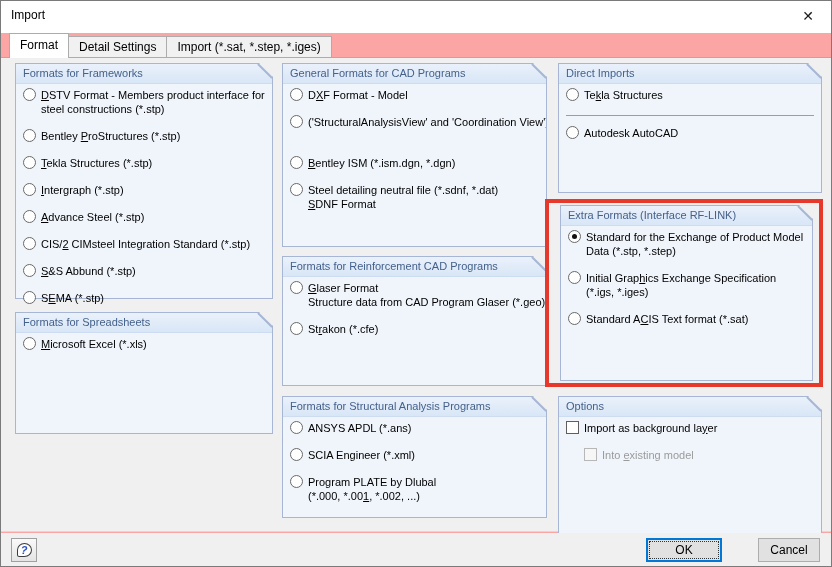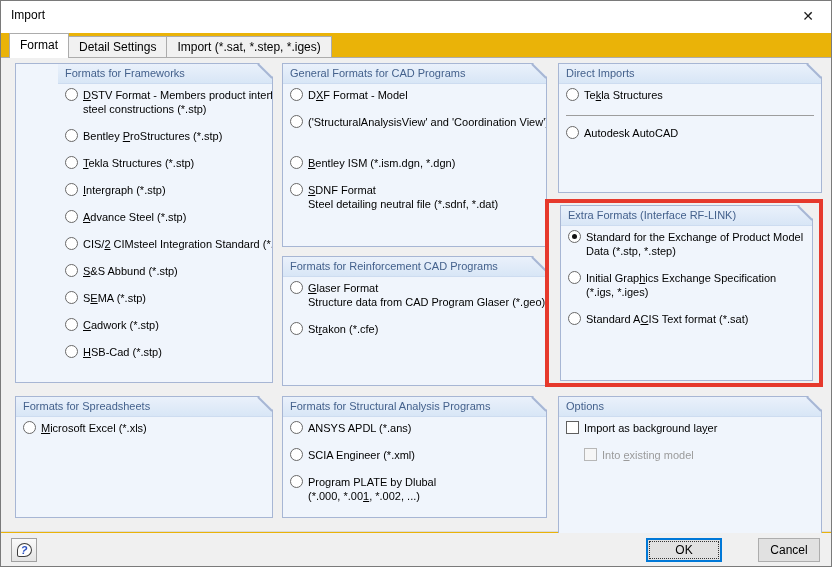--- a/index.html
+++ b/index.html
@@ -1,18 +1,18 @@
 <!DOCTYPE html>
 <html><head>
 <meta charset="utf-8">
 <style>
   html,body{margin:0;padding:0;background:#c8c8c8;}
   *{box-sizing:border-box;}
   .dialog{
-    position:relative;width:832px;height:567px;background:#eab308;
+    position:relative;width:832px;height:567px;background:#fca5a5;
     border:1px solid #7a7a7a;overflow:hidden;
     font-family:"Liberation Sans",sans-serif;color:#000;
   }
   
   .titlebar{position:absolute;top:0;left:0;right:0;height:32px;background:#fff;}
   .title{position:absolute;left:10px;top:7px;font-size:12px;color:#000;}
   .close-btn{position:absolute;right:13px;top:5px;width:20px;height:20px;
     display:flex;align-items:center;justify-content:center;font-size:14px;color:#1a1a1a;cursor:default;}
   
   .tabstrip{position:absolute;top:32px;left:8px;display:flex;z-index:2;font-size:12px;}
@@ -23,21 +23,21 @@
     border-left:1px solid #acacac;position:relative;z-index:3;}
   .tabline{position:absolute;top:56px;left:0;right:0;height:1px;background:#acacac;}
   
   .content{position:absolute;top:57px;left:0;right:0;height:474px;background:#f0f0f0;
     border-bottom:1px solid #dadada;}
   .col{position:absolute;top:5px;}
   .col-0{left:14px;width:258px;}
   .col-1{left:281px;width:265px;}
   .col-2{left:557px;width:264px;}
   
-  .col-0 .gbwrap:nth-child(1) .groupbox{height:320px;padding-left:42px;}
+  .col-0 .gbwrap:nth-child(1) .groupbox{height:236px;}
   .col-0 .gbwrap:nth-child(2){margin-top:13px;}
   .col-0 .gbwrap:nth-child(2) .groupbox{height:122px;}
   .col-1 .gbwrap:nth-child(1) .groupbox{height:184px;}
   .col-1 .gbwrap:nth-child(2){margin-top:9px;}
   .col-1 .gbwrap:nth-child(2) .groupbox{height:130px;}
   .col-1 .gbwrap:nth-child(3){margin-top:10px;}
   .col-1 .gbwrap:nth-child(3) .groupbox{height:122px;}
   .col-2 .gbwrap:nth-child(1) .groupbox{height:130px;}
   .col-2 .gbwrap:nth-child(2){margin-top:6px;}
   .col-2 .gbwrap:nth-child(2) .groupbox{height:176px;}
@@ -206,22 +206,22 @@
               </div>
               <div class="item">
                 <span class="ctrl radio"></span>
                 <div class="lines">
                   <div><span class="mn">B</span>entley ISM (*.ism.dgn, *.dgn)</div>
                 </div>
               </div>
               <div class="item">
                 <span class="ctrl radio"></span>
                 <div class="lines">
+                  <div>Steel detailing neutral file (*.sdnf, *.dat)</div>
                   <div><span class="mn">S</span>DNF Format</div>
-                  <div>Steel detailing neutral file (*.sdnf, *.dat)</div>
                 </div>
               </div>
             </div>
             <div class="gb-corner"></div>
             <div class="gb-corner-line"></div>
           </div>
         </div>
         <div class="gbwrap">
           <div class="groupbox">
             <div class="gb-header">Formats for Reinforcement CAD Programs</div>

